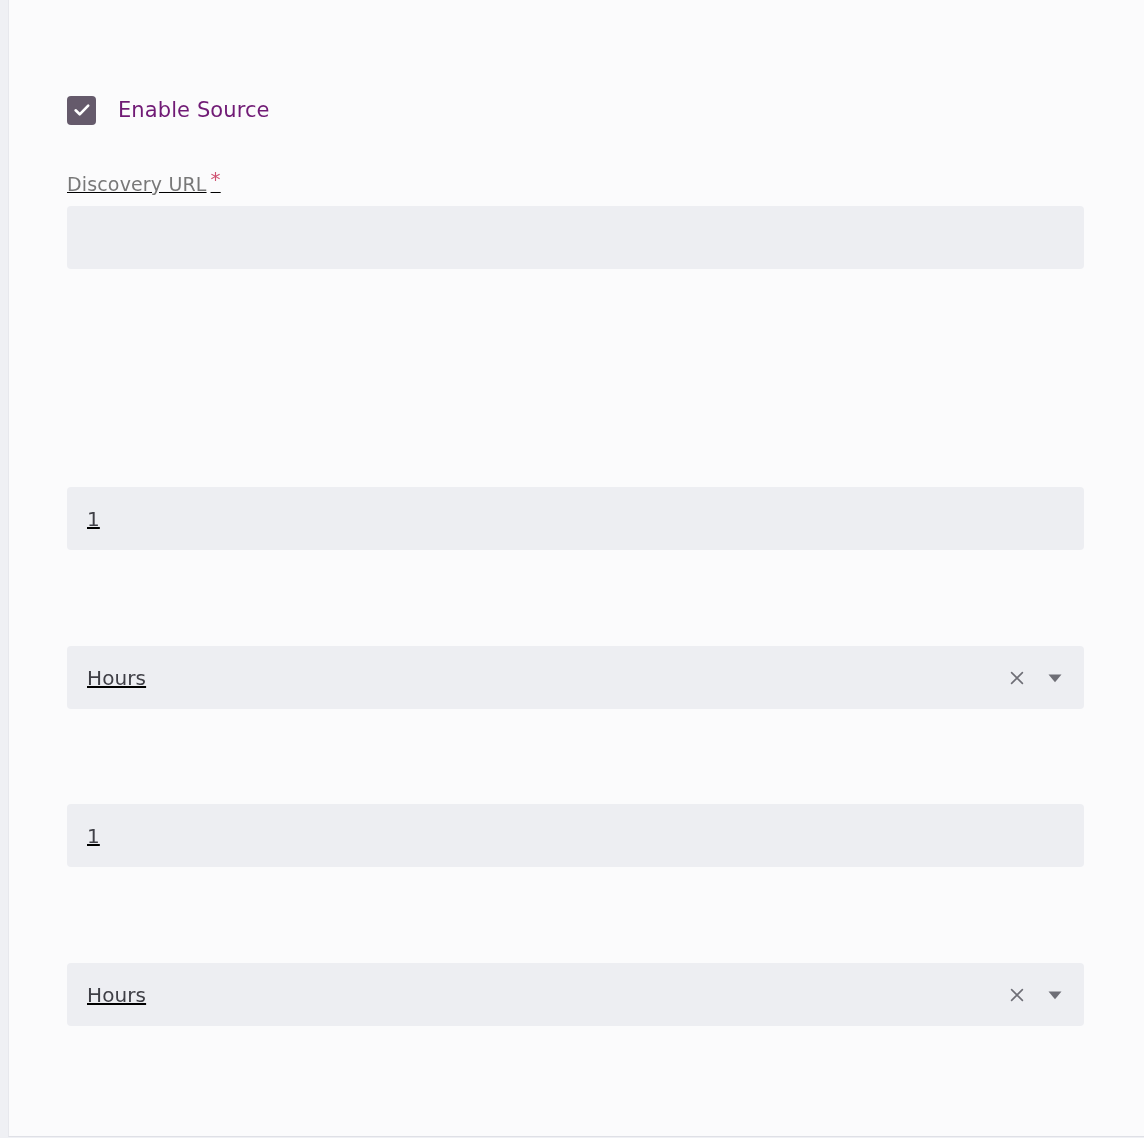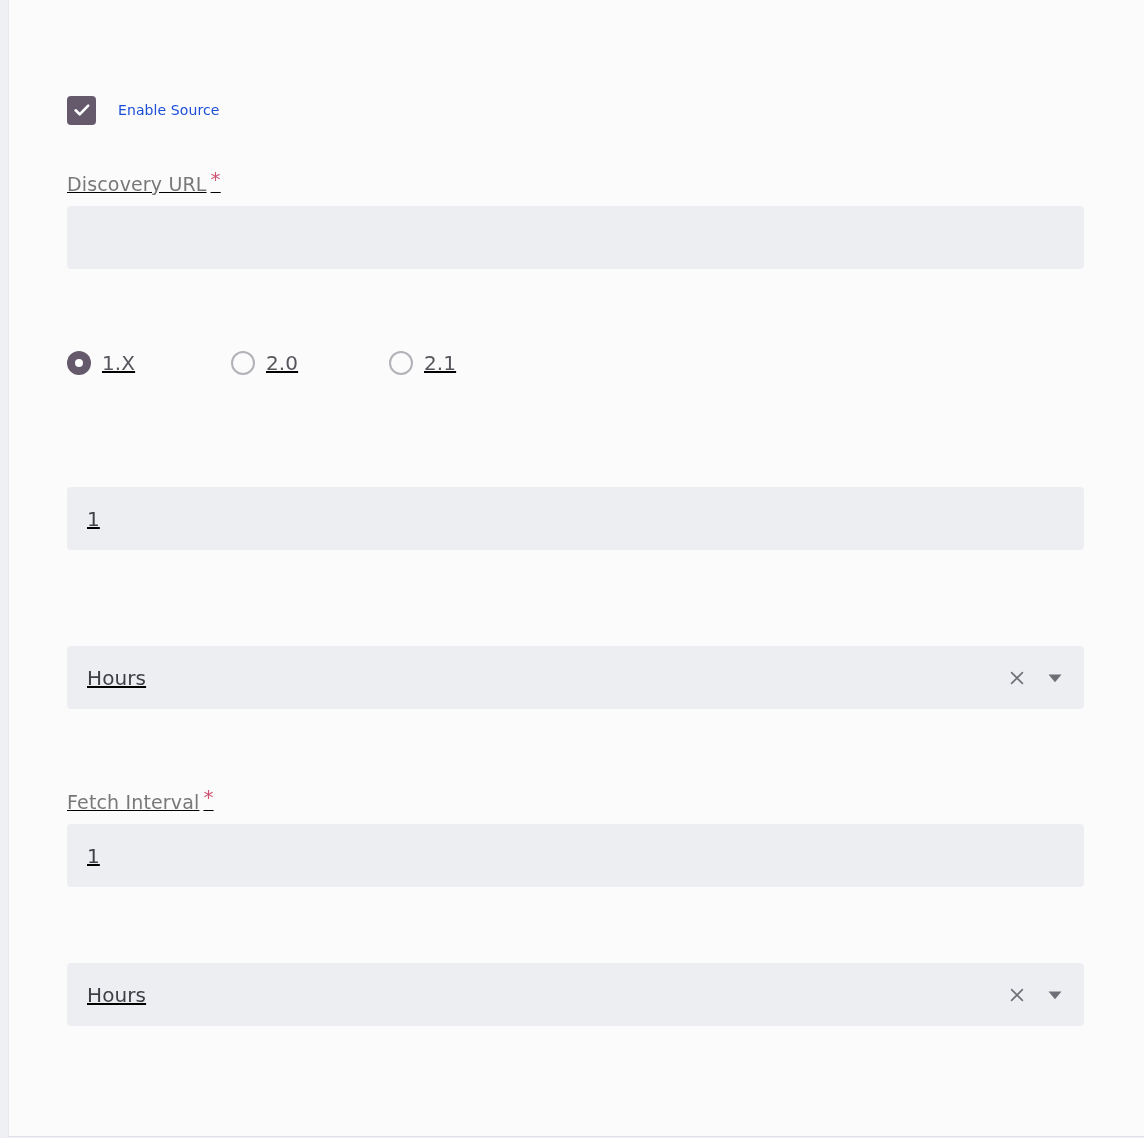--- a/index.html
+++ b/index.html
@@ -60,22 +60,22 @@
     display: flex;
     align-items: center;
     justify-content: center;
     flex: none;
     cursor: pointer;
   }
   .checkbox svg { display: block; }
 
   .checkbox-label {
     margin-left: 22px;
-    font-size: 14px;
-    color: #1d4ed8;
+    font-size: 21px;
+    color: #701a75;
     letter-spacing: 0.1px;
     white-space: nowrap;
   }
 
   
   .field { position: absolute; left: 0; width: 1017px; text-decoration: underline; }
 
   .field-label {
     font-size: 19px;
     color: #787878;
@@ -200,38 +200,20 @@
       </div>
 
       <div class="field" style="top:174px;">
         <span class="field-label"><span>Discovery URL</span><span class="req">*</span></span>
         <div class="control">
           <span class="value"></span>
         </div>
       </div>
 
       <div class="field" style="top:331px;">
-        <div class="radio-group">
-
-          <div class="radio-option" style="width:164px;">
-            <span class="radio-dot on"></span>
-            <span class="rlabel">1.X</span>
-          </div>
-
-          <div class="radio-option" style="width:158px;">
-            <span class="radio-dot off"></span>
-            <span class="rlabel">2.0</span>
-          </div>
-
-          <div class="radio-option">
-            <span class="radio-dot off"></span>
-            <span class="rlabel">2.1</span>
-          </div>
-
-        </div>
       </div>
 
       <div class="field" style="top:475px;">
         <div class="control">
           <span class="value">1</span>
         </div>
       </div>
 
       <div class="field" style="top:634px;">
         <div class="control select">
@@ -245,21 +227,20 @@
             <span class="icon-btn">
               <svg width="20" height="20" viewBox="0 0 20 20">
                 <path d="M3.5 6.5 L16.5 6.5 L10 14.2 Z" fill="#6e6e76"></path>
               </svg>
             </span>
           </span>
         </div>
       </div>
 
       <div class="field" style="top:792px;">
-        <span class="field-label"><span>Fetch Interval</span><span class="req">*</span></span>
         <div class="control">
           <span class="value">1</span>
         </div>
       </div>
 
       <div class="field" style="top:951px;">
         <div class="control select">
           <span class="value">Hours</span>
           <span class="adornments">
             <span class="icon-btn">

